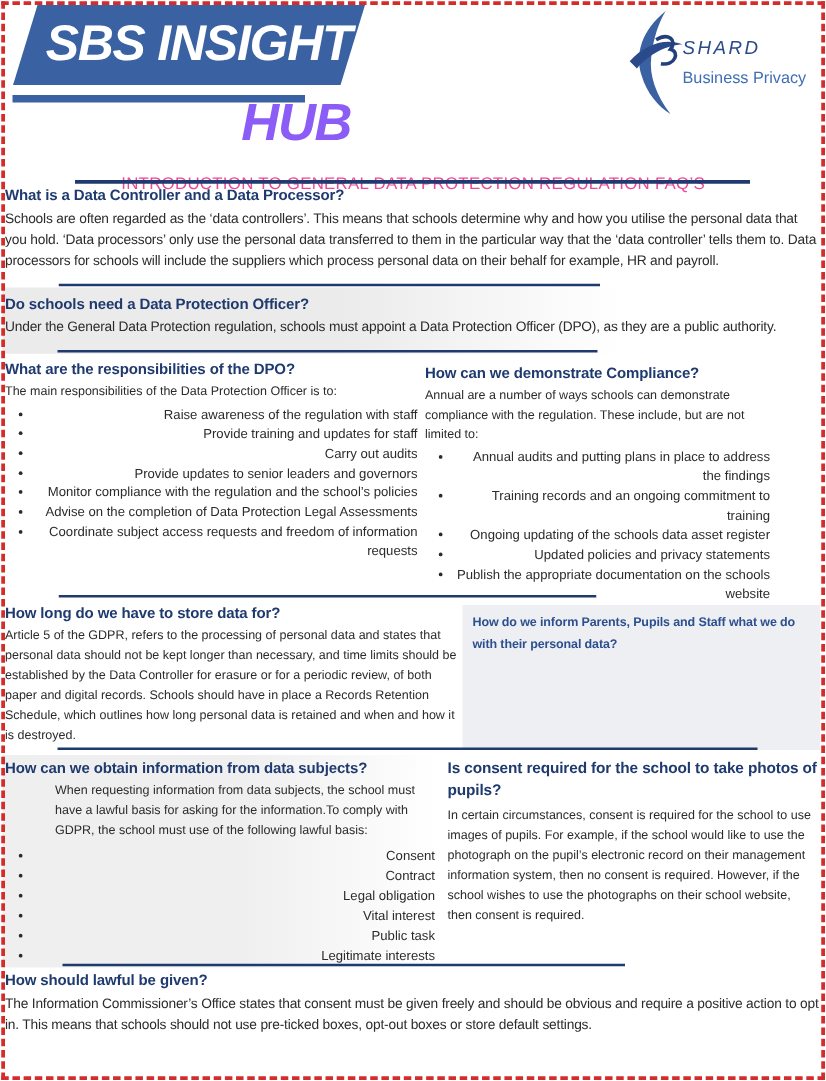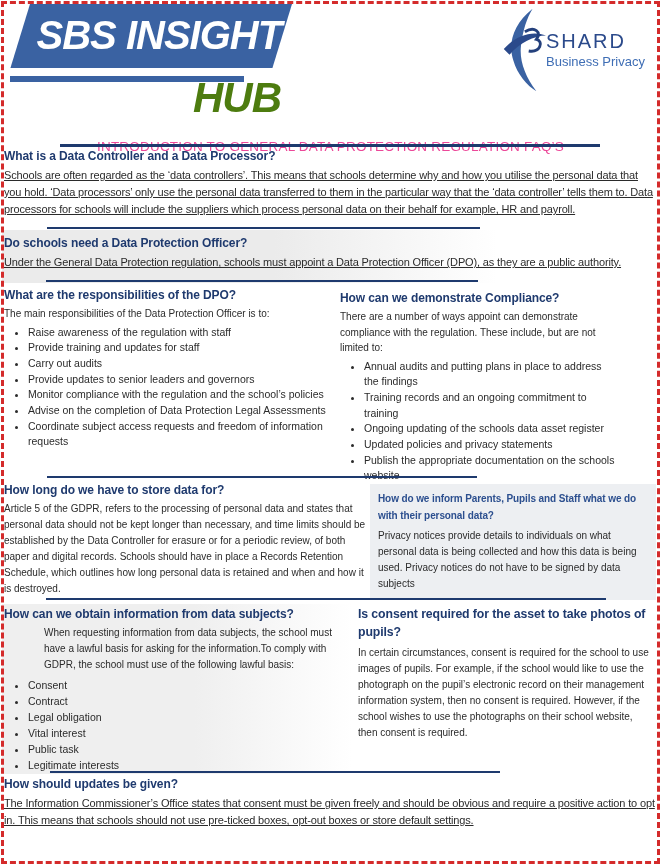--- a/index.html
+++ b/index.html
@@ -14,40 +14,40 @@
     position:absolute;left:30px;top:4px;width:262px;height:64px;background:#3a62a2;
     transform:skewX(-17deg);transform-origin:top left;
   }
   .masthead-text{
     display:block;transform:skewX(17deg);font-style:italic;font-weight:bold;
     color:#ffffff;font-size:40px;line-height:62px;padding-left:16px;letter-spacing:-1px;white-space:nowrap;
   }
   .masthead-underbar{position:absolute;left:10px;top:76px;width:234px;height:6px;background:#3a62a2;}
   .hub-title{
     position:absolute;left:193px;top:74px;font-style:italic;font-weight:bold;
-    font-size:42px;color:#4d7c0f;letter-spacing:-1px;
+    font-size:42px;color:#8b5cf6;letter-spacing:-1px;
   }
   .page-subtitle{
     position:absolute;left:0;top:139px;width:100%;text-align:center;
     font-size:13.5px;color:#ec4899;letter-spacing:0.2px;
   }
   .subtitle-rule{position:absolute;left:60px;top:144px;width:540px;height:3px;background:#1e3a6e;}
 
   .logo{position:absolute;left:498px;top:6px;width:160px;height:88px;}
   .logo svg{position:absolute;left:0;top:0;}
-  .logo-name{position:absolute;left:48px;top:24px;font-size:20px;color:#2b4a8b;letter-spacing:2px;font-weight:400;}
+  .logo-name{position:absolute;left:48px;top:24px;font-size:15px;color:#2b4a8b;letter-spacing:2px;font-weight:400;font-style:italic;}
   .logo-tagline{position:absolute;left:48px;top:48px;font-size:13px;color:#3f6eb5;}
 
   
   .sec{position:absolute;}
   .h{font-weight:bold;color:#1f3a6e;font-size:12px;letter-spacing:-0.1px;margin:0 0 4px 0;}
   .h-panel{color:#2c4f8f;}
-  .b{font-size:11px;line-height:17px;letter-spacing:-0.15px;margin:0;text-decoration:underline;}
+  .b{font-size:11px;line-height:17px;letter-spacing:-0.15px;margin:0;}
   .bc{font-size:10px;line-height:15.5px;margin:0;}
-  ul.bl{margin:3px 0 0 0;padding-left:24px;}
+  ul.bl{margin:3px 0 0 0;padding-left:24px;text-align:right;}
   ul.bl li{font-size:10.5px;line-height:15.7px;}
   .rule{position:absolute;height:2px;background:#1e3a6e;}
   .gray-panel{position:absolute;}
 </style>
 </head>
 <body>
 
 <div class="page">
   <div class="border-frame"></div>
 
@@ -95,58 +95,57 @@
       <li>Carry out audits</li>
       <li>Provide updates to senior leaders and governors</li>
       <li>Monitor compliance with the regulation and the school’s policies</li>
       <li>Advise on the completion of Data Protection Legal Assessments</li>
       <li>Coordinate subject access requests and freedom of information requests</li>
     </ul>
   </div>
 
   <div class="sec" style="left:340px;top:291px;width:276px;">
     <p class="h">How can we demonstrate Compliance?</p>
-    <p class="bc">There are a number of ways appoint can demonstrate compliance with the regulation. These include, but are not limited to:</p>
+    <p class="bc">Annual are a number of ways schools can demonstrate compliance with the regulation. These include, but are not limited to:</p>
     <ul class="bl">
       <li>Annual audits and putting plans in place to address the findings</li>
       <li>Training records and an ongoing commitment to training</li>
       <li>Ongoing updating of the schools data asset register</li>
       <li>Updated policies and privacy statements</li>
       <li>Publish the appropriate documentation on the schools website</li>
     </ul>
   </div>
   <div class="rule" style="left:47px;top:476px;width:430px;"></div>
 
   <div class="sec" style="left:4px;top:483px;width:362px;">
     <p class="h">How long do we have to store data for?</p>
     <p class="bc" style="line-height:16px;">Article 5 of the GDPR, refers to the processing of personal data and states that personal data should not be kept longer than necessary, and time limits should be established by the Data Controller for erasure or for a periodic review, of both paper and digital records. Schools should have in place a Records Retention Schedule, which outlines how long personal data is retained and when and how it is destroyed.</p>
   </div>
 
   <div class="sec" style="left:378px;top:490px;width:268px;">
     <p class="h h-panel" style="font-size:10px;line-height:17px;">How do we inform Parents, Pupils and Staff what we do with their personal data?</p>
-    <p class="bc" style="line-height:16px;">Privacy notices provide details to individuals on what personal data is being collected and how this data is being used. Privacy notices do not have to be signed by data subjects</p>
   </div>
   <div class="rule" style="left:46px;top:598px;width:560px;"></div>
 
   <div class="sec" style="left:4px;top:607px;width:344px;">
     <p class="h">How can we obtain information from data subjects?</p>
     <p class="bc" style="line-height:16px;padding-left:40px;">When requesting information from data subjects, the school must have a lawful basis for asking for the information.To comply with GDPR, the school must use of the following lawful basis:</p>
     <ul class="bl" style="margin-top:4px;">
       <li style="line-height:16px;">Consent</li>
       <li style="line-height:16px;">Contract</li>
       <li style="line-height:16px;">Legal obligation</li>
       <li style="line-height:16px;">Vital interest</li>
       <li style="line-height:16px;">Public task</li>
       <li style="line-height:16px;">Legitimate interests</li>
     </ul>
   </div>
 
   <div class="sec" style="left:358px;top:606px;width:296px;">
-    <p class="h" style="font-size:12.3px;line-height:17.5px;">Is consent required for the asset to take photos of pupils?</p>
+    <p class="h" style="font-size:12.3px;line-height:17.5px;">Is consent required for the school to take photos of pupils?</p>
     <p class="bc" style="line-height:16px;">In certain circumstances, consent is required for the school to use images of pupils. For example, if the school would like to use the photograph on the pupil’s electronic record on their management information system, then no consent is required. However, if the school wishes to use the photographs on their school website, then consent is required.</p>
   </div>
   <div class="rule" style="left:50px;top:771px;width:450px;"></div>
 
   <div class="sec" style="left:4px;top:777px;width:653px;">
-    <p class="h">How should updates be given?</p>
+    <p class="h">How should lawful be given?</p>
     <p class="b">The Information Commissioner’s Office states that consent must be given freely and should be obvious and require a positive action to opt in. This means that schools should not use pre-ticked boxes, opt-out boxes or store default settings.</p>
   </div>
 </div>
 
 </body></html>

